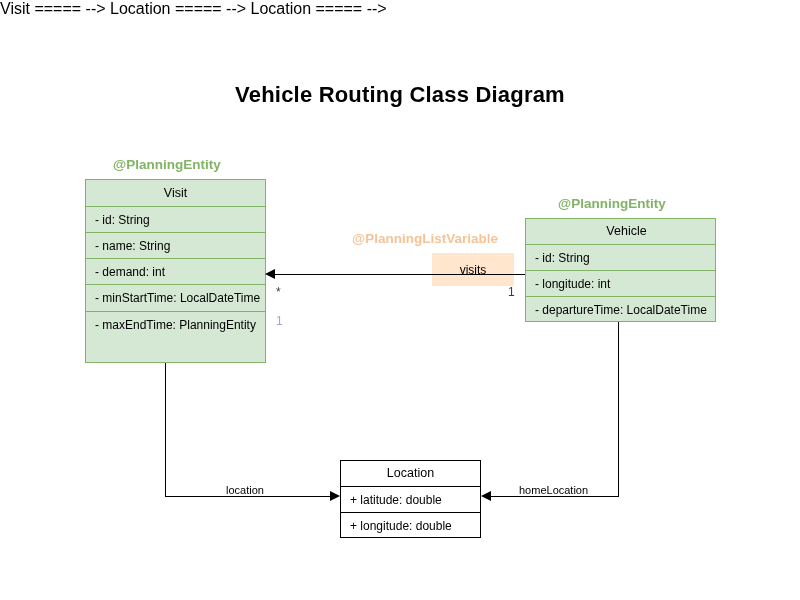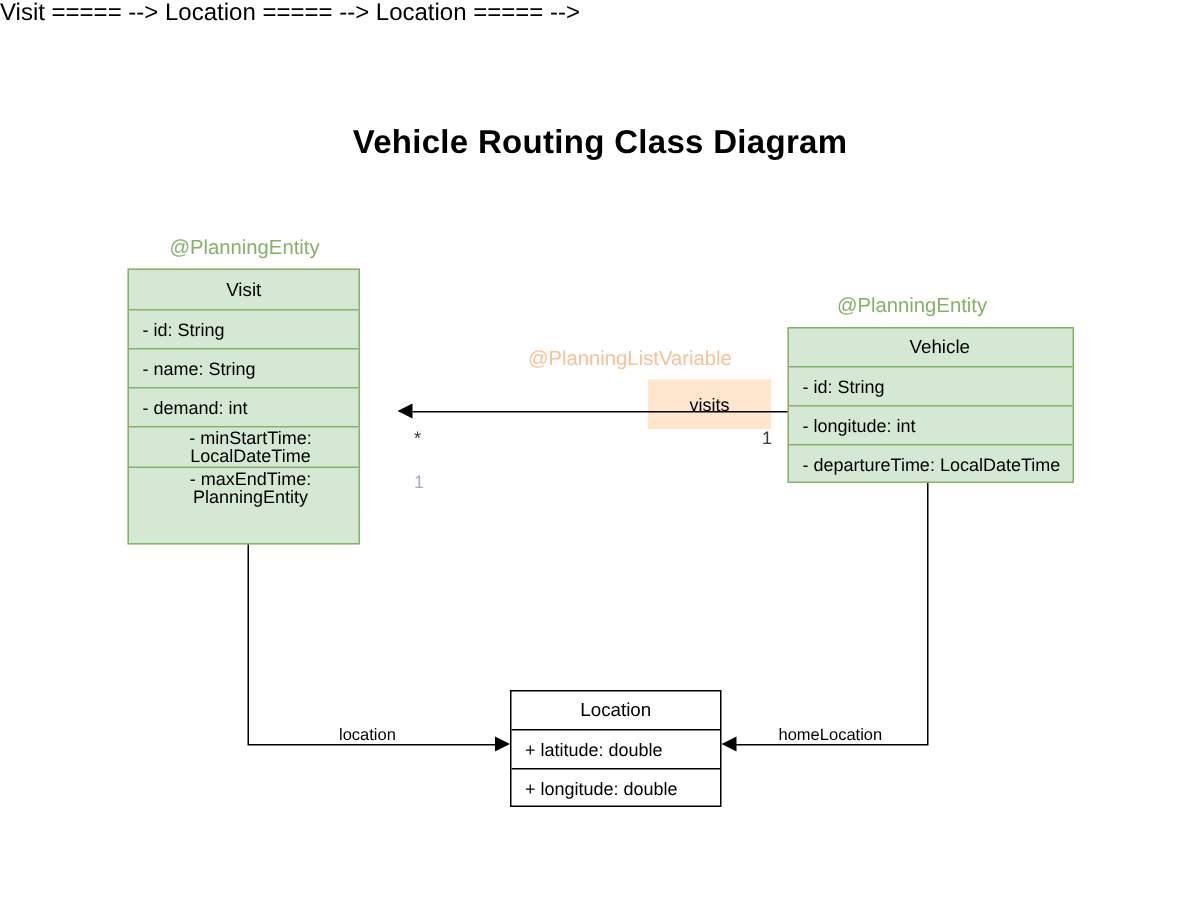--- a/index.html
+++ b/index.html
@@ -27,21 +27,21 @@
     font-size: 22px;
     font-weight: bold;
     color: #000000;
     letter-spacing: 0.2px;
   }
 
   
   .stereotype {
     position: absolute;
     font-size: 13.5px;
-    font-weight: normal;
+    font-weight: bold;
     white-space: nowrap;
   }
 
   
   .uml-class {
     position: absolute;
     box-sizing: border-box;
     border: 1px solid #82b366;
     background: #d5e8d4;
   }
@@ -130,21 +130,21 @@
 
 <div id="canvas">
 
   
   <div id="diagram-title">Vehicle Routing Class Diagram</div>
 
   
   <div class="stereotype" style="left:113px; top:157px; color:#82b366;">@PlanningEntity</div>
 
   
-  <div class="uml-class" style="left:85px; top:179px; width:155px; height:184px;text-align:center;">
+  <div class="uml-class" style="left:85px; top:179px; width:181px; height:184px;">
     <div class="uml-row header" style="height:27px;">Visit</div>
     <div class="uml-row attr" style="height:26px;">- id: String</div>
     <div class="uml-row attr" style="height:26px;">- name: String</div>
     <div class="uml-row attr" style="height:26px;">- demand: int</div>
     <div class="uml-row attr" style="height:27px;">- minStartTime: LocalDateTime</div>
     <div class="uml-row attr" style="height:26px;">- maxEndTime: PlanningEntity</div>
   </div>
 
   
   <div class="stereotype" style="left:558px; top:196px; color:#82b366;">@PlanningEntity</div>

